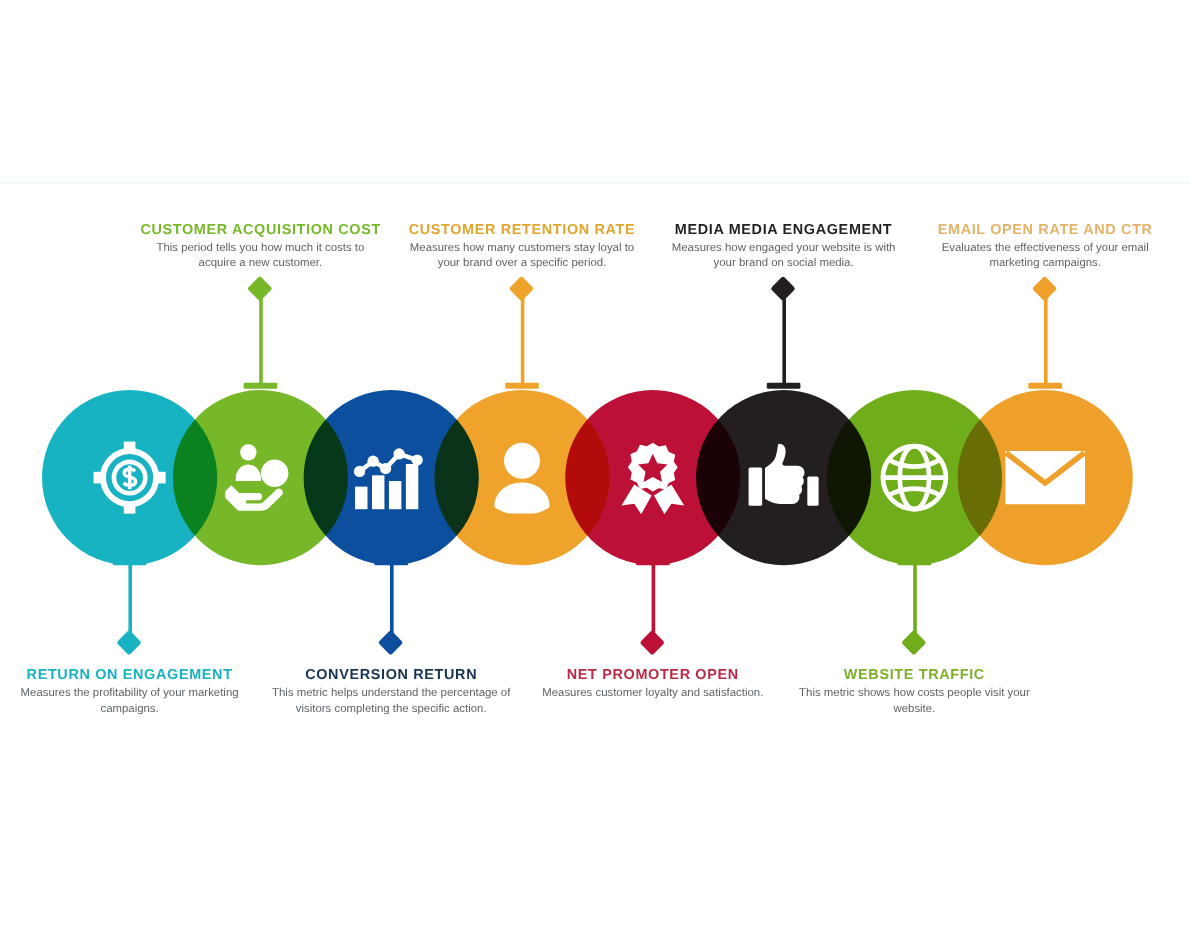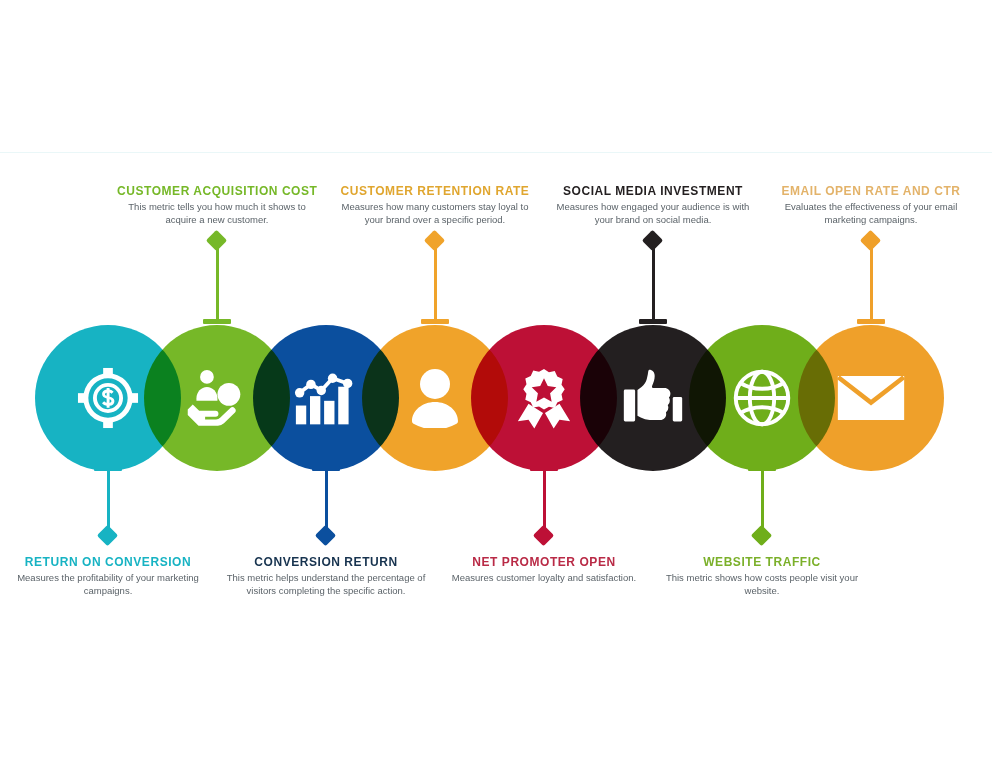--- a/index.html
+++ b/index.html
@@ -279,42 +279,42 @@
         <div class="bar" style="background: rgb(111, 174, 26);"></div>
       </div>
       <div class="pin pin-top" style="left: 851px;">
         <div class="dia" style="background: rgb(239, 160, 42);"></div>
         <div class="stem" style="background: rgb(239, 160, 42);"></div>
         <div class="bar" style="background: rgb(239, 160, 42);"></div>
       </div>
     </div>
   <div id="texts">
       <div class="txt txt-bottom" style="width: 200px; left: 8px;">
-        <p class="ttl" style="color: rgb(23, 179, 195);">RETURN ON CONVERSION</p>
+        <p class="ttl" style="color: rgb(23, 179, 195);">RETURN ON ENGAGEMENT</p>
         <p class="desc" style="color: rgb(91, 99, 105);">Measures the profitability of your marketing campaigns.</p>
       </div>
       <div class="txt txt-top" style="width: 200px; left: 117px;">
         <p class="ttl" style="color: rgb(118, 184, 40);">CUSTOMER ACQUISITION COST</p>
-        <p class="desc" style="color: rgb(91, 99, 105);">This metric tells you how much it shows to acquire a new customer.</p>
+        <p class="desc" style="color: rgb(91, 99, 105);">This period tells you how much it costs to acquire a new customer.</p>
       </div>
       <div class="txt txt-bottom" style="width: 200px; left: 226px;">
         <p class="ttl" style="color: rgb(23, 51, 79);">CONVERSION RETURN</p>
         <p class="desc" style="color: rgb(91, 99, 105);">This metric helps understand the percentage of visitors completing the specific action.</p>
       </div>
       <div class="txt txt-top" style="width: 200px; left: 335px;">
         <p class="ttl" style="color: rgb(224, 166, 47);">CUSTOMER RETENTION RATE</p>
         <p class="desc" style="color: rgb(91, 99, 105);">Measures how many customers stay loyal to your brand over a specific period.</p>
       </div>
       <div class="txt txt-bottom" style="width: 200px; left: 444px;">
         <p class="ttl" style="color: rgb(185, 42, 70);">NET PROMOTER OPEN</p>
         <p class="desc" style="color: rgb(91, 99, 105);">Measures customer loyalty and satisfaction.</p>
       </div>
       <div class="txt txt-top" style="width: 200px; left: 553px;">
-        <p class="ttl" style="color: rgb(35, 31, 32);">SOCIAL MEDIA INVESTMENT</p>
-        <p class="desc" style="color: rgb(91, 99, 105);">Measures how engaged your audience is with your brand on social media.</p>
+        <p class="ttl" style="color: rgb(35, 31, 32);">MEDIA MEDIA ENGAGEMENT</p>
+        <p class="desc" style="color: rgb(91, 99, 105);">Measures how engaged your website is with your brand on social media.</p>
       </div>
       <div class="txt txt-bottom" style="width: 200px; left: 662px;">
         <p class="ttl" style="color: rgb(123, 176, 42);">WEBSITE TRAFFIC</p>
         <p class="desc" style="color: rgb(91, 99, 105);">This metric shows how costs people visit your website.</p>
       </div>
       <div class="txt txt-top" style="width: 200px; left: 771px;">
         <p class="ttl" style="color: rgb(227, 179, 106);">EMAIL OPEN RATE AND CTR</p>
         <p class="desc" style="color: rgb(91, 99, 105);">Evaluates the effectiveness of your email marketing campaigns.</p>
       </div>
     </div>

